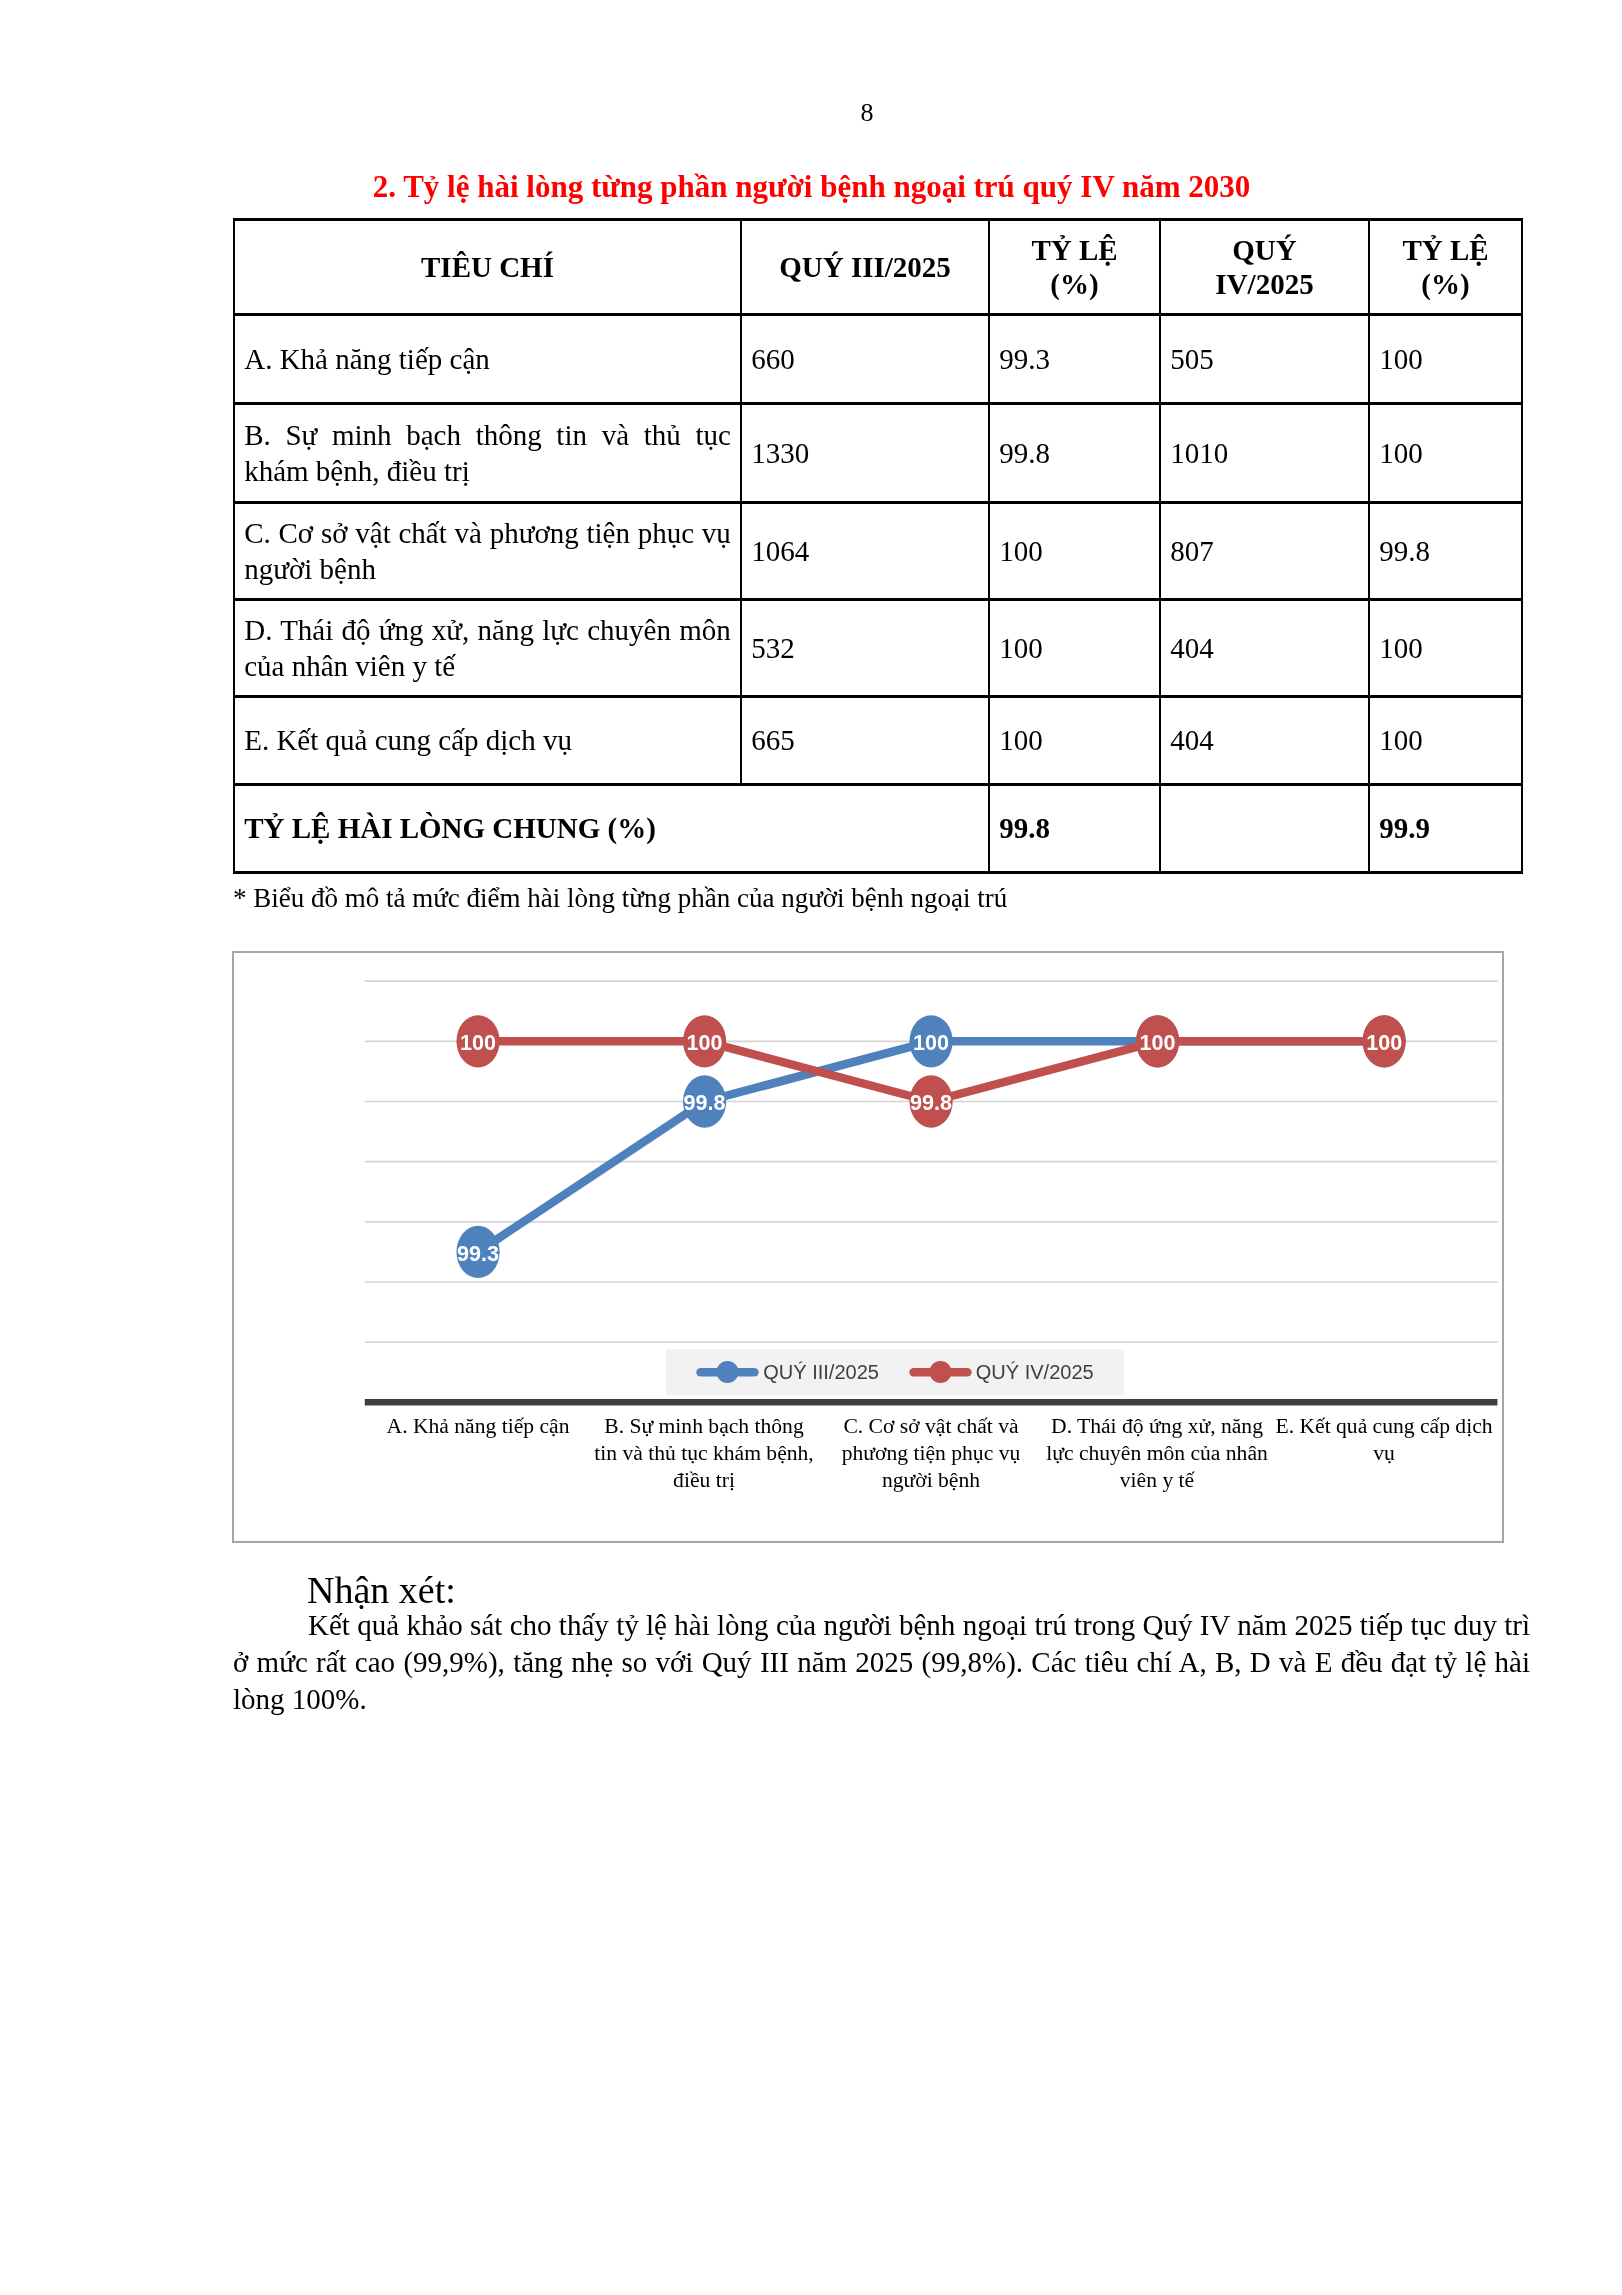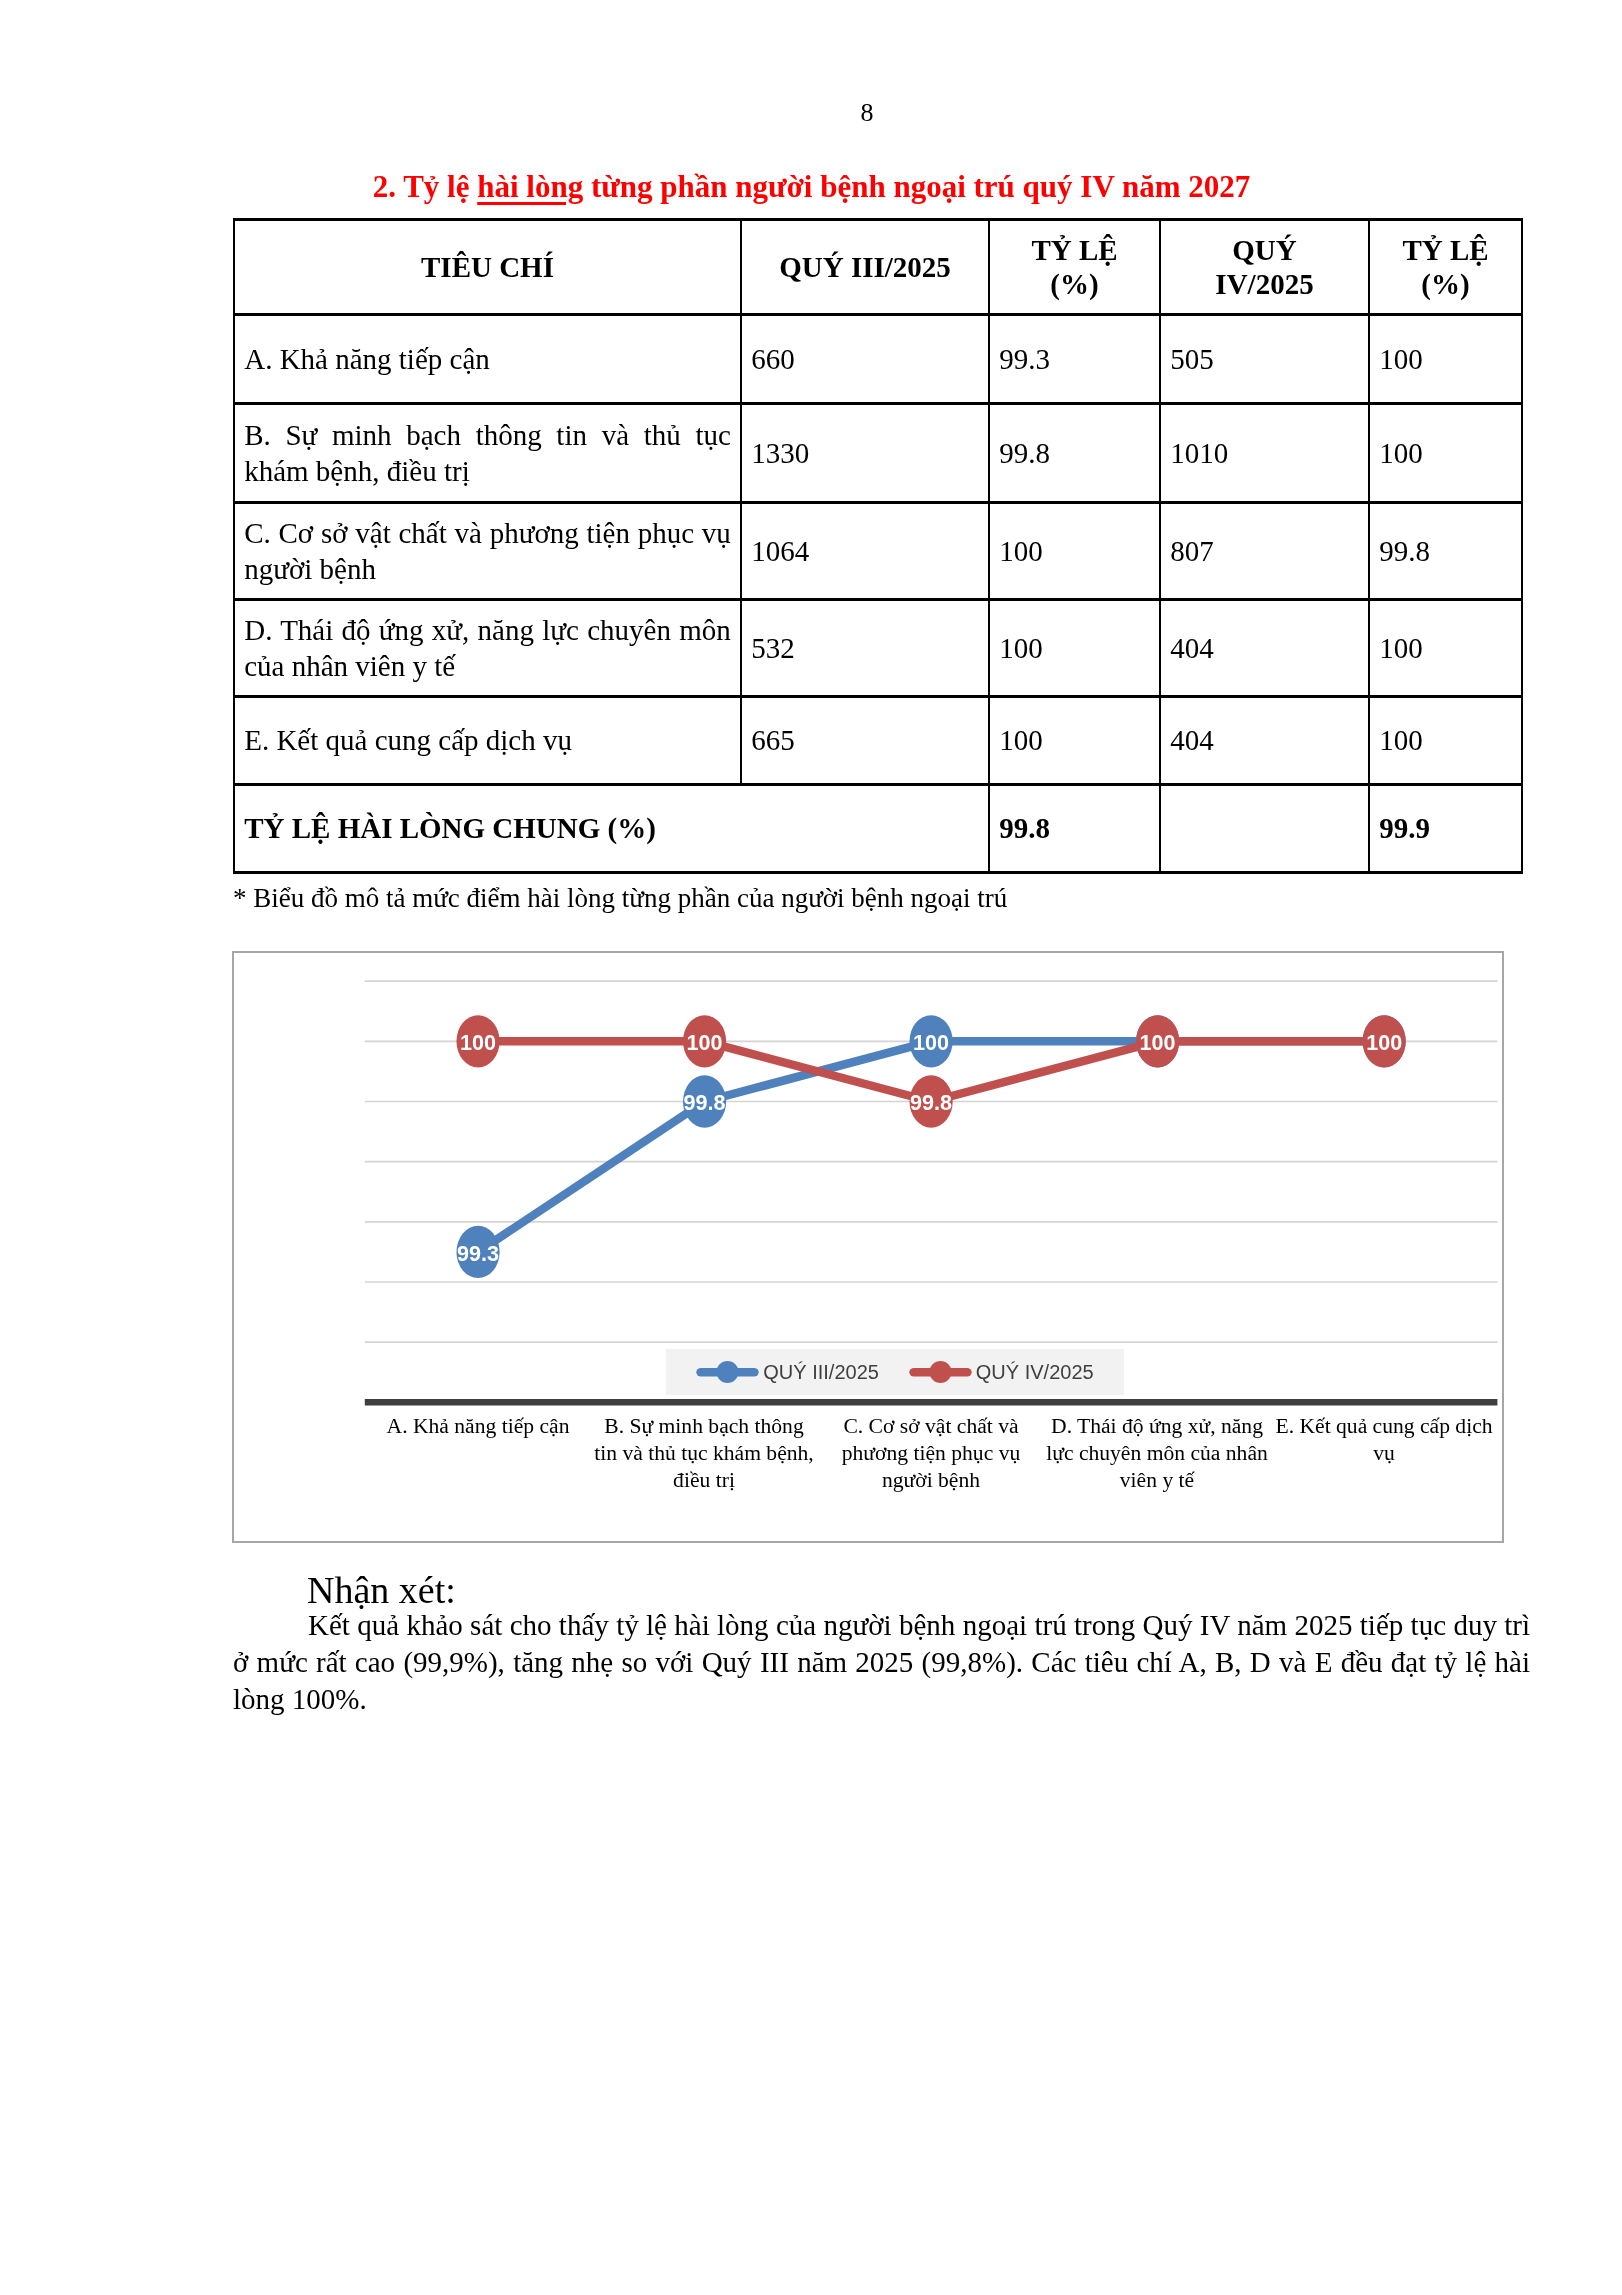--- a/index.html
+++ b/index.html
@@ -4,21 +4,21 @@
 <style>
   html,body{margin:0;padding:0;background:#888;}
   .page{position:relative;width:1623px;height:2295px;background:#ffffff;
         font-family:"Liberation Serif","DejaVu Serif",serif;color:#000;overflow:hidden;}
 
   .page-number{position:absolute;top:98px;left:111px;right:0;text-align:center;
                font-size:26px;}
 
   .heading{position:absolute;top:169px;left:0;width:100%;text-align:center;margin:0;
            font-size:31px;font-weight:bold;color:#ff0000;}
-  .heading .u{text-decoration:underline;text-decoration-thickness:2.6px;text-underline-offset:4.6px;text-align:right;}
+  .heading .u{text-decoration-thickness:2.6px;text-underline-offset:4.6px;text-align:right;}
 
   table.sat{position:absolute;top:218px;left:233px;width:1289px;border-collapse:collapse;
             table-layout:fixed;font-size:29px;}
   table.sat th,table.sat td{border-left:2px solid #000;border-right:2px solid #000;
             border-top:3.3px solid #000;border-bottom:3.3px solid #000;
             vertical-align:middle;padding:3.9px 9.2px;box-sizing:border-box;}
   table.sat th{font-weight:bold;text-align:center;white-space:pre-line;line-height:1.18;padding:6.5px 3.9px;}
   table.sat td.lbl{text-align:justify;line-height:1.25;}
   table.sat td.num{text-align:left;}
   table.sat tr.sum td{font-weight:bold;text-align:left;}
@@ -43,21 +43,21 @@
   .comment-body{position:absolute;top:1607px;left:233px;width:1297px;margin:0;
                 font-size:29px;line-height:37px;text-align:justify;text-indent:75px;}
 </style>
 </head>
 <body>
 
 <div class="page">
 
   <div class="page-number">8</div>
 
-  <h1 class="heading"><span>2. Tỷ lệ </span><span class="u">hài lòng</span><span> từng phần người bệnh ngoại trú quý IV năm 2027</span></h1>
+  <h1 class="heading"><span>2. Tỷ lệ </span><span class="u">hài lòng</span><span> từng phần người bệnh ngoại trú quý IV năm 2030</span></h1>
 
   <table class="sat">
     <colgroup>
       <col style="width:507px">
         <col style="width:248px">
         <col style="width:171px">
         <col style="width:209px">
         <col style="width:153px">
     </colgroup>
     <thead>

